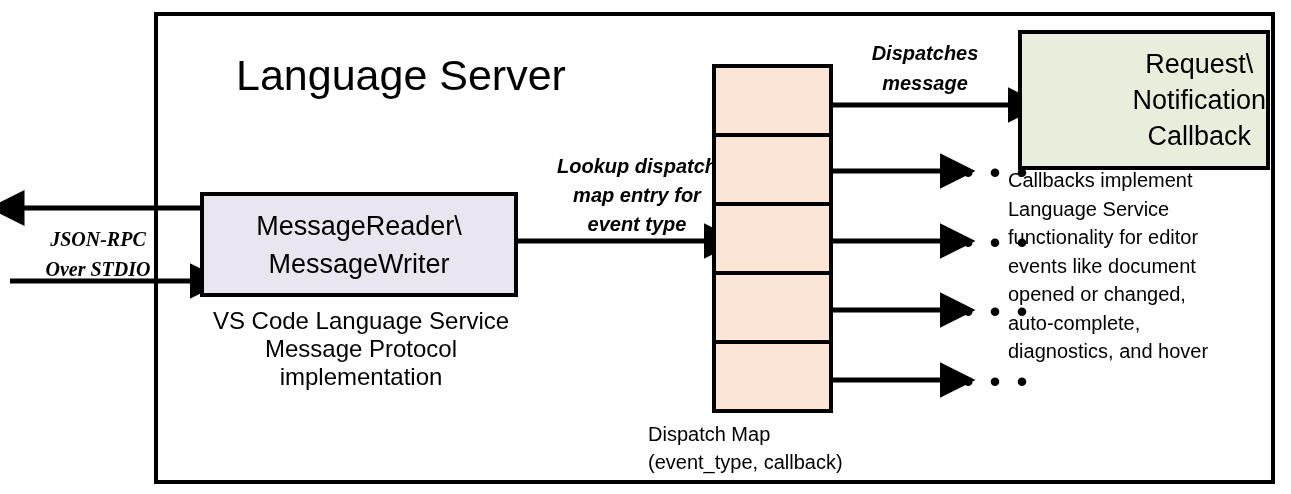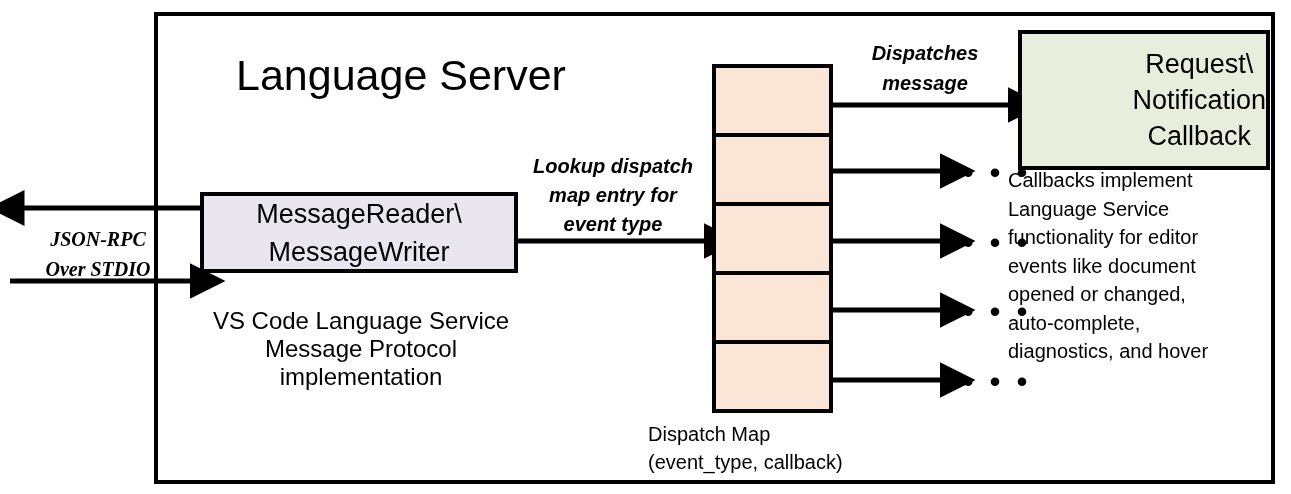--- a/index.html
+++ b/index.html
@@ -41,21 +41,21 @@
     text-underline-offset: 6px;
     text-decoration-thickness: 3px;
     white-space: nowrap;
   }
 
   
   #message-reader-box {
     left: 200px;
     top: 192px;
     width: 318px;
-    height: 81px;
+    height: 105px;
     background: #EAE6F0;
     border: 4px solid #000000;
     box-sizing: border-box;
     display: flex;
     align-items: center;
     justify-content: center;
   }
   #message-reader-box .box-text {
     font-size: 27px;
     line-height: 38px;
@@ -81,21 +81,21 @@
     font-size: 20px;
     line-height: 30px;
     font-style: italic;
     font-weight: bold;
     white-space: pre-line;
     font-family: Liberation Serif, serif;
   }
 
   
   #lookup-label {
-    left: 518px;
+    left: 542px;
     top: 152px;
     width: 190px;
     text-align: center;
     font-size: 20px;
     line-height: 29px;
     font-style: italic;
     font-weight: bold;
     white-space: pre-line;
   }
 

